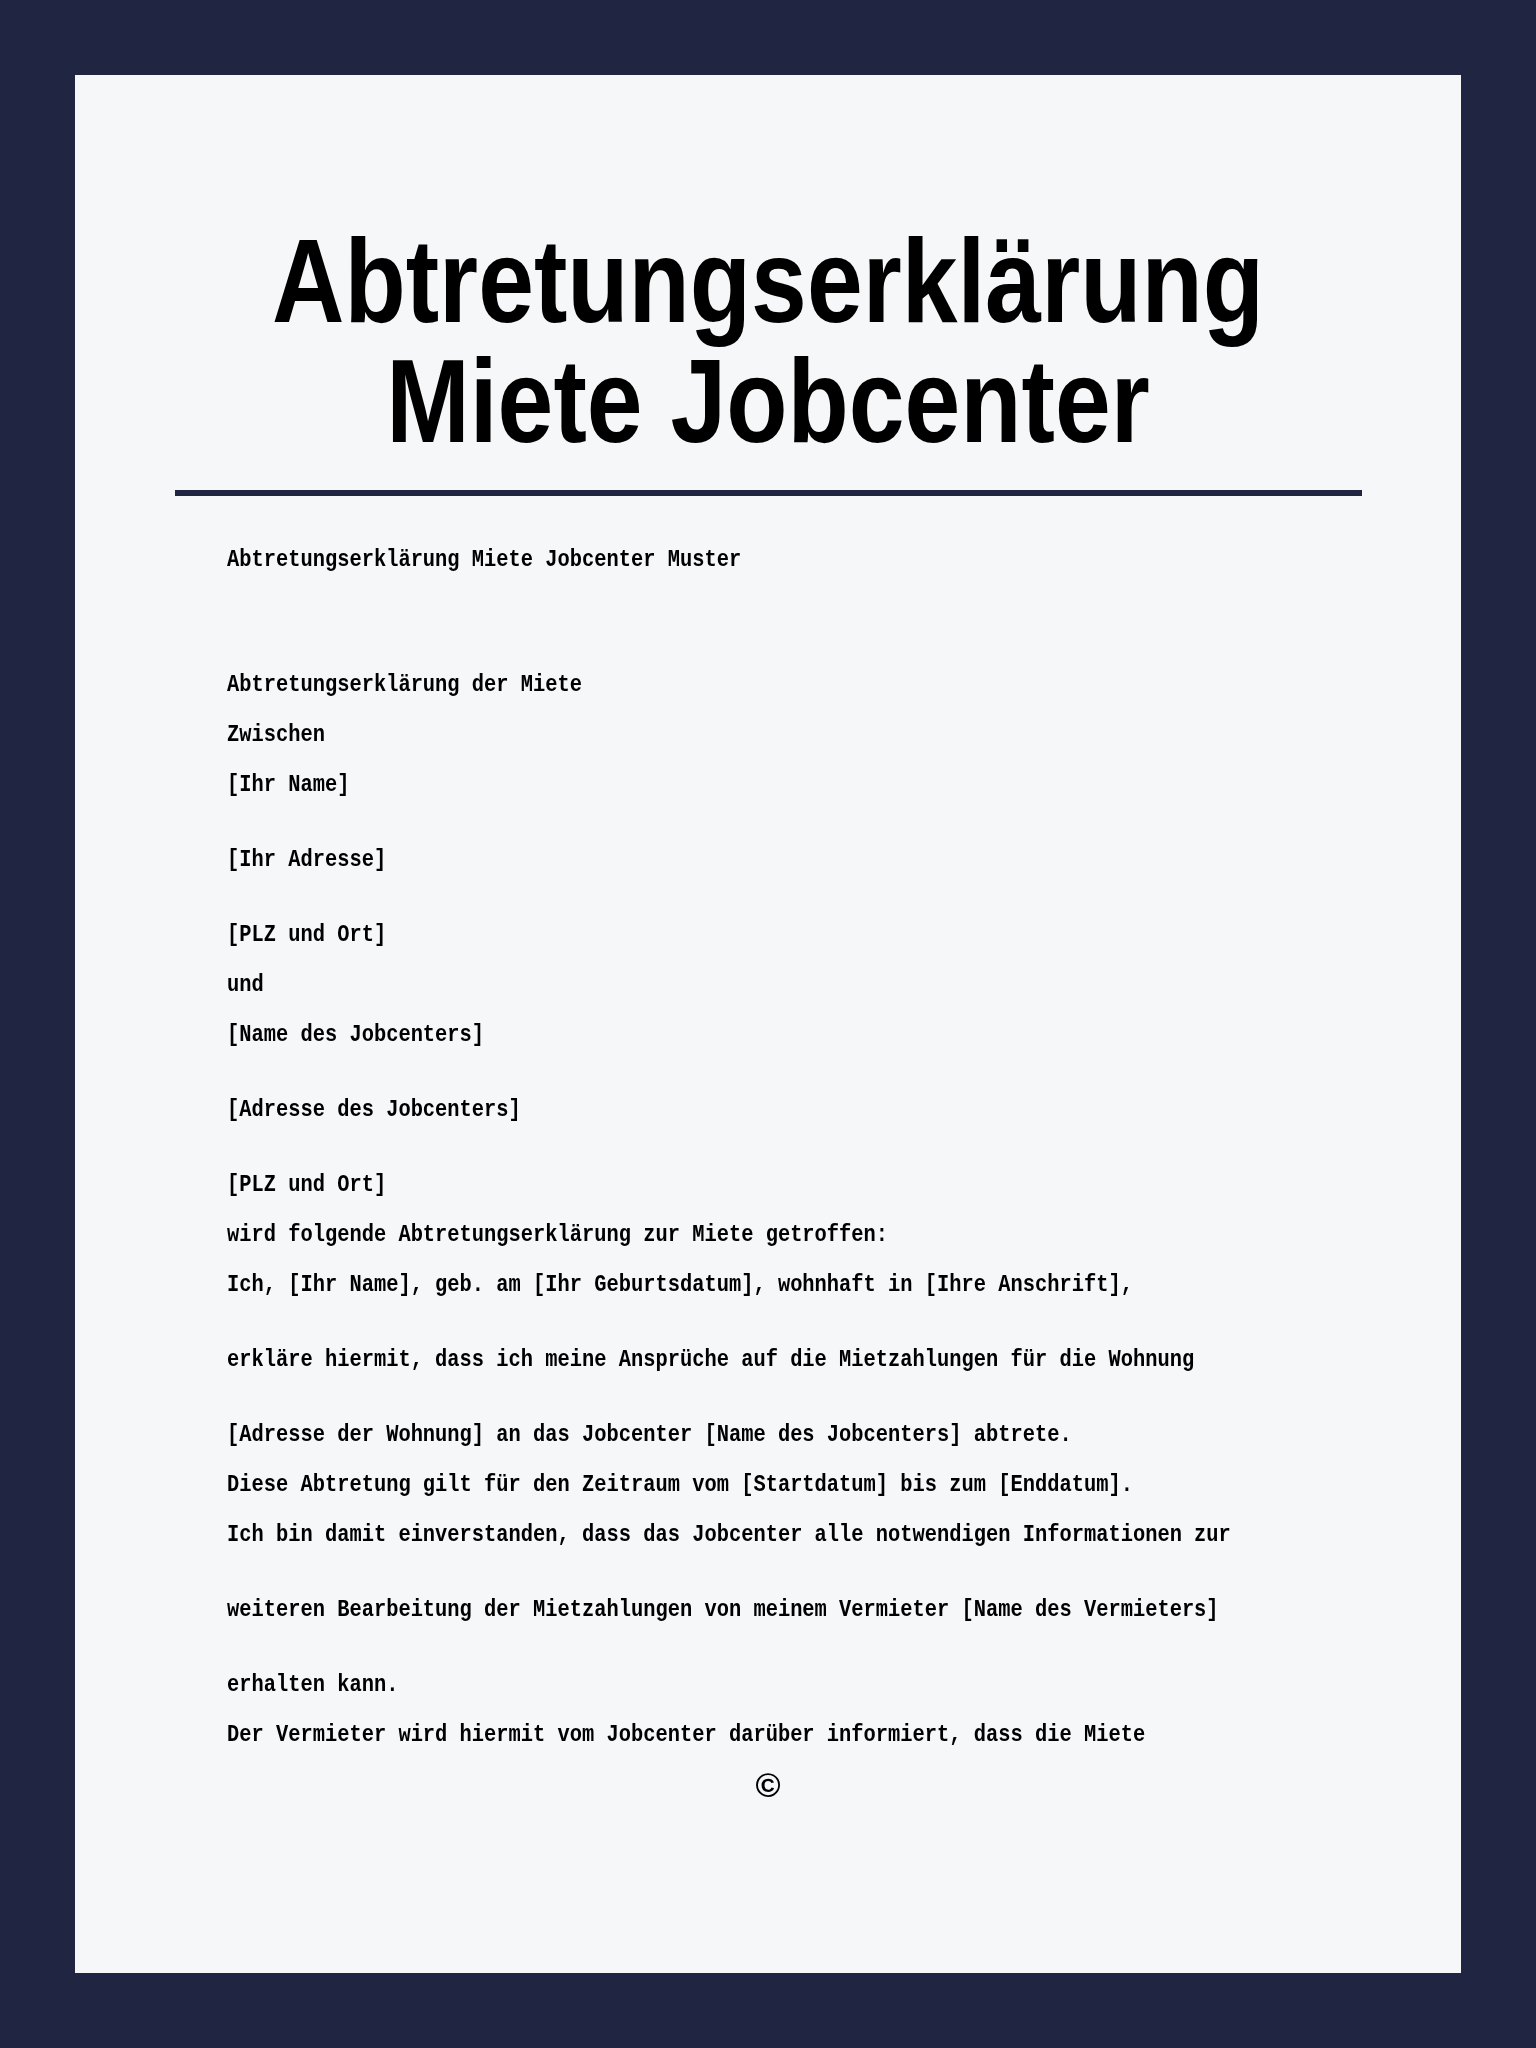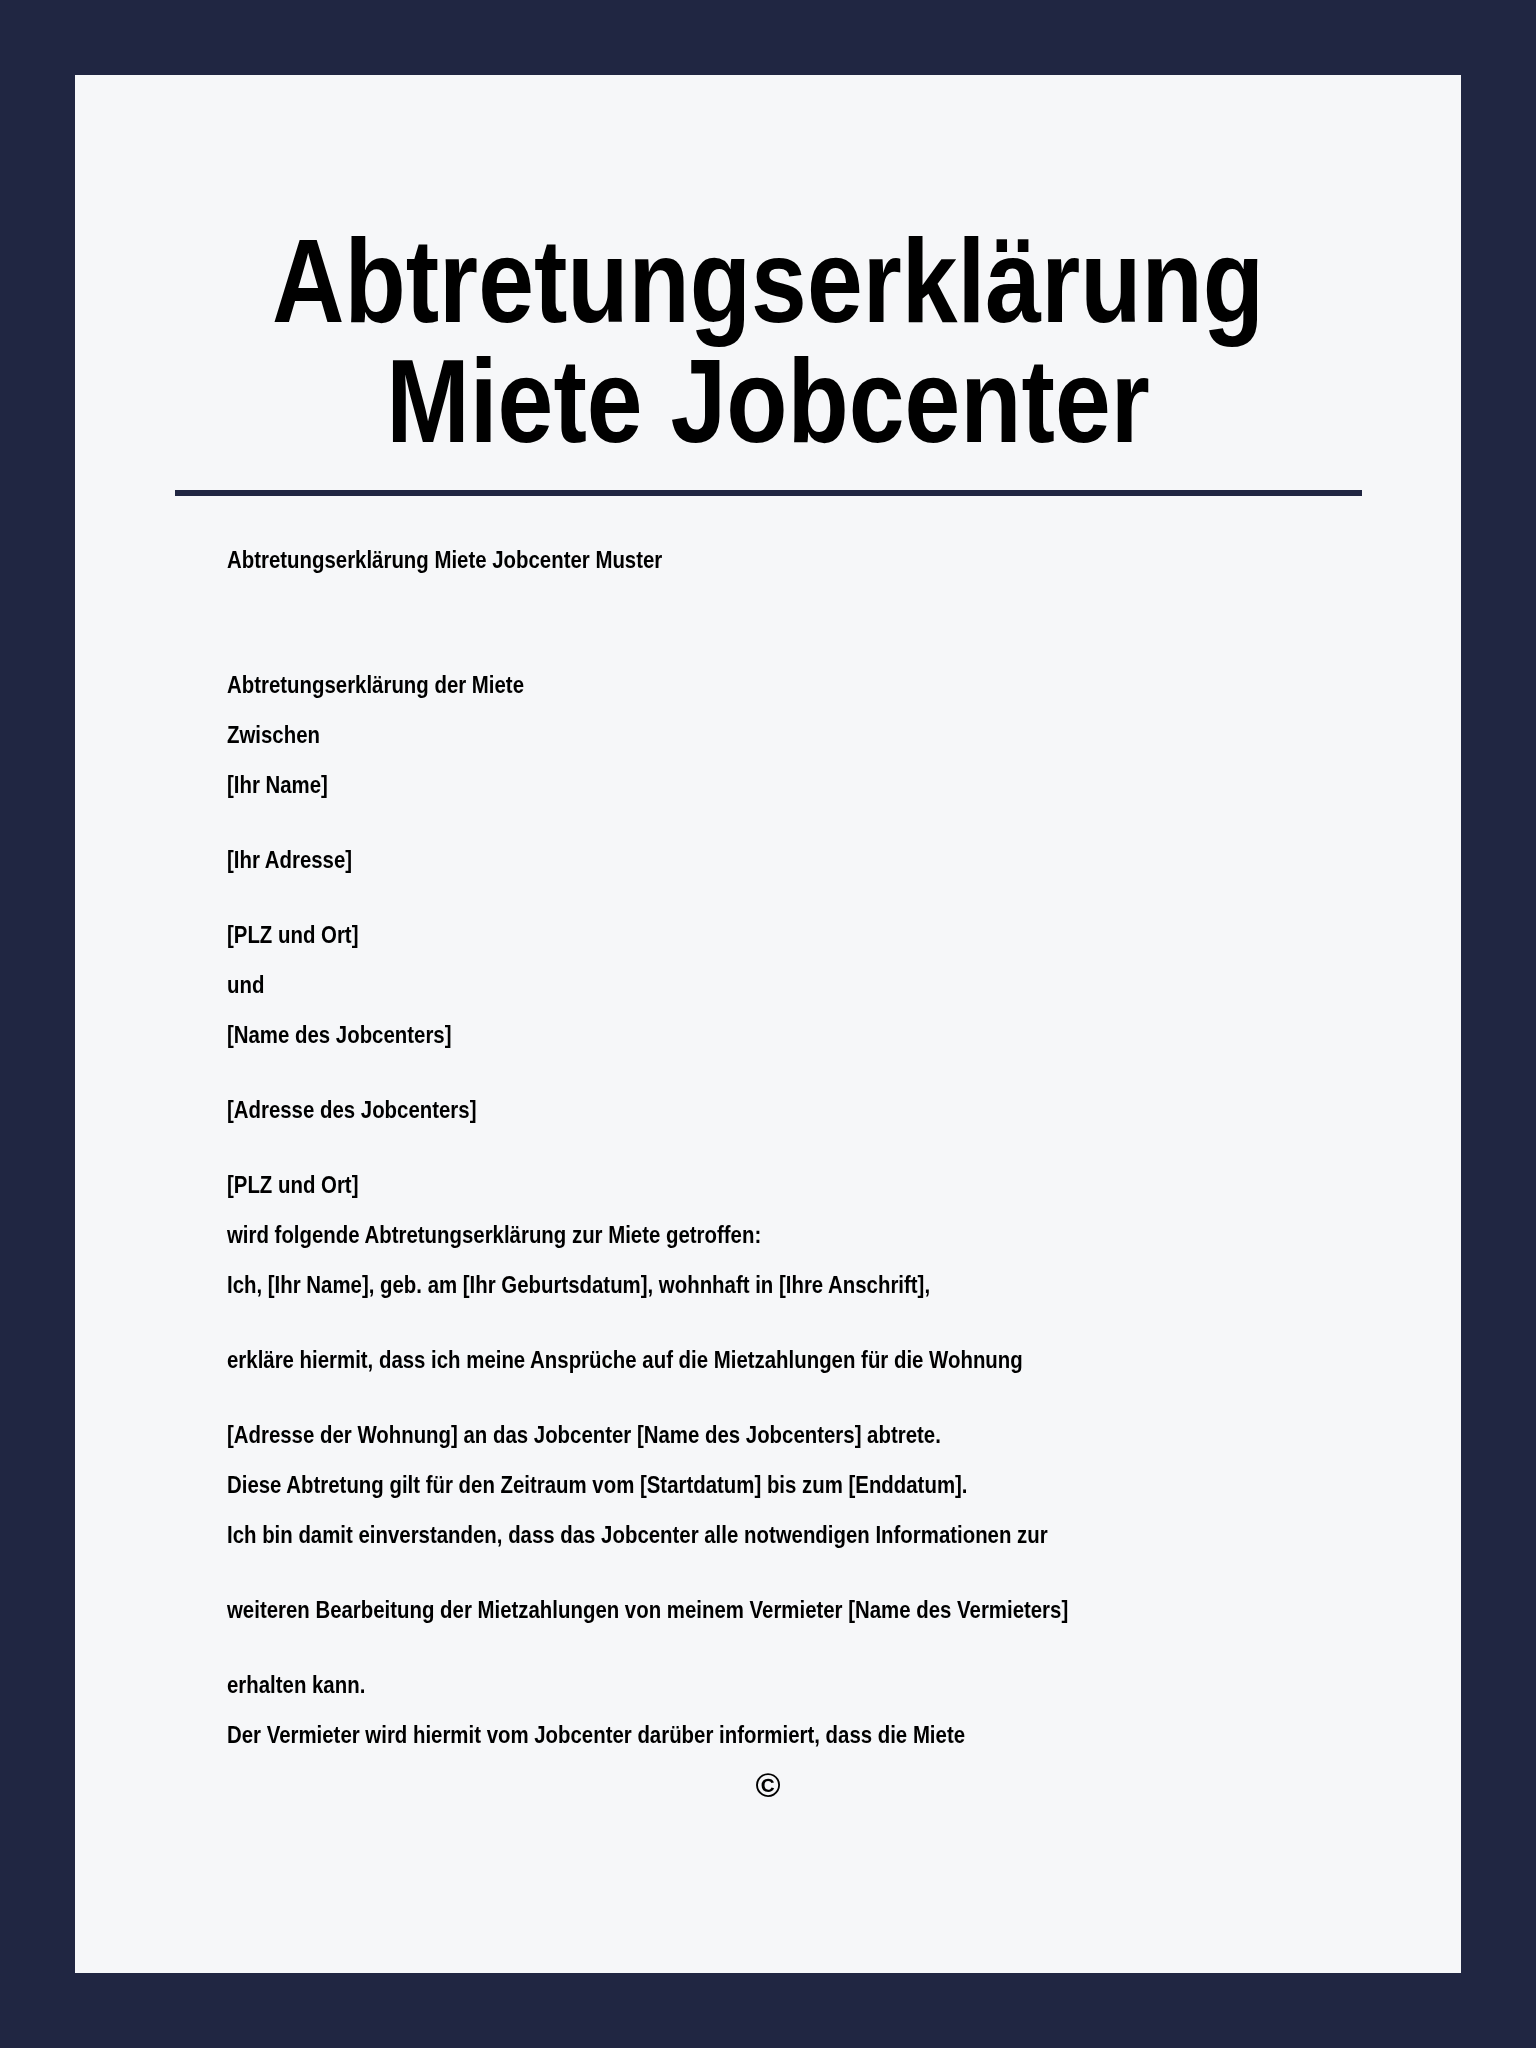--- a/index.html
+++ b/index.html
@@ -35,20 +35,21 @@
   }
   .title .t-line{display:block;}
   .rule{
     width:1187px;height:6px;
     margin:29px auto 0 auto;
     background:var(--rule);
   }
   .content{
     margin-top:39px;
     color:var(--text);
+    font-family:Liberation Mono, monospace;
   }
   .line{
     height:50px;
     line-height:50px;
     margin-left:152px;
     font-weight:bold;
     font-size:24px;
     white-space:nowrap;
     transform:scaleX(0.85);
     transform-origin:0 50%;

